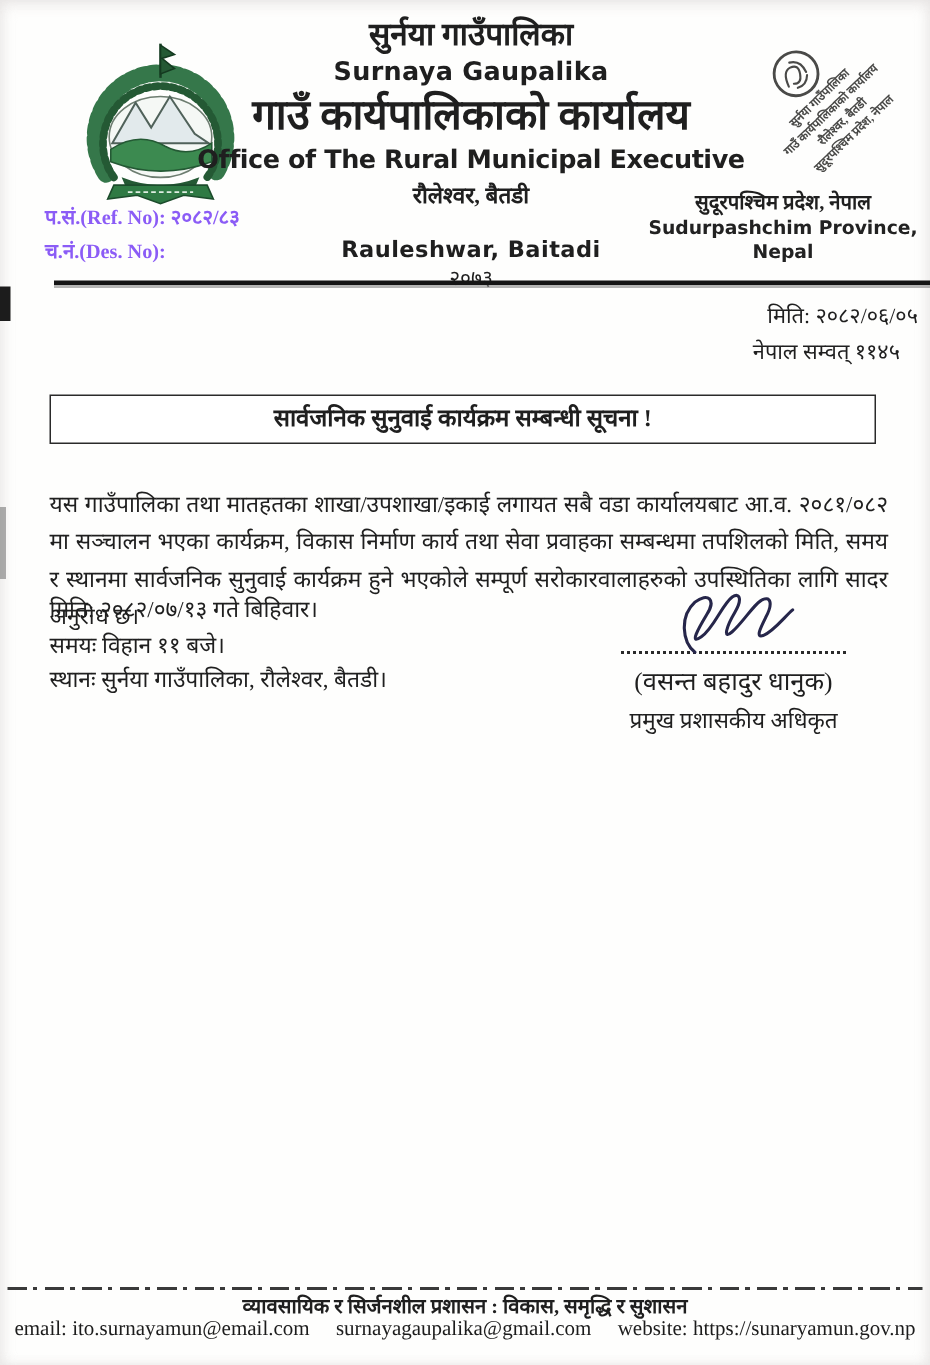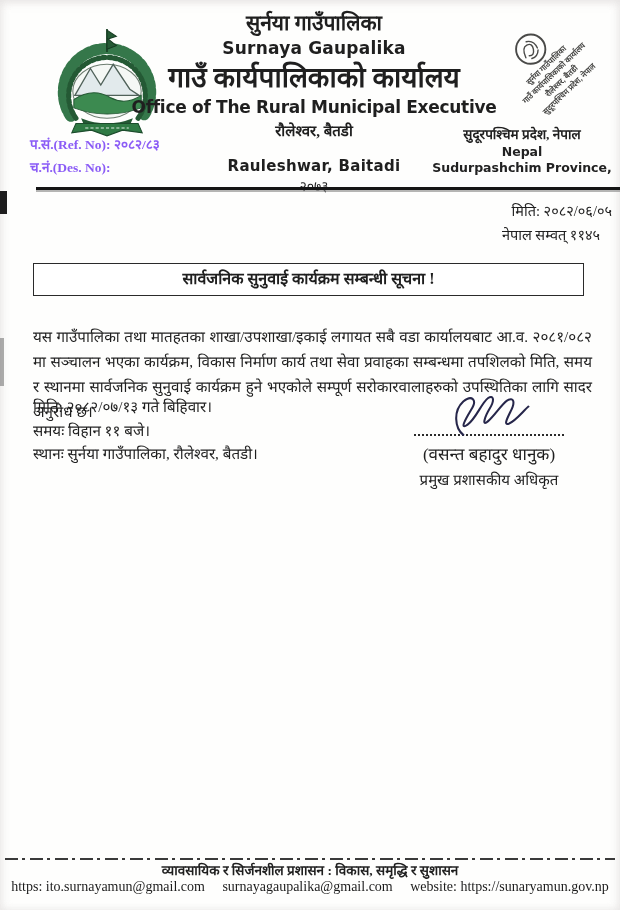--- a/index.html
+++ b/index.html
@@ -115,22 +115,22 @@
       </svg>
       <div class="stamp-line">सुर्नया गाउँपालिका</div>
       <div class="stamp-line">गाउँ कार्यपालिकाको कार्यालय</div>
       <div class="stamp-line">रौलेश्वर, बैतडी</div>
       <div class="stamp-line">सुदूरपश्चिम प्रदेश, नेपाल</div>
     </div>
   </div>
 
   <div class="province">
     <div class="province-np">सुदूरपश्चिम प्रदेश, नेपाल</div>
+    <div class="province-en sans">Sudurpashchim Province,</div>
     <div class="province-en sans">Nepal</div>
-    <div class="province-en sans">Sudurpashchim Province,</div>
   </div>
 
   <div class="ref-block">
     <div><span>प.सं.(Ref. No): </span><span>२०८२/८३</span></div>
     <div><span>च.नं.(Des. No):</span></div>
   </div>
 
   <div class="divider"></div>
   <div class="artifact-a"></div>
   <div class="artifact-b"></div>
@@ -155,18 +155,18 @@
       <path d="M30,50 C20,42 18,22 30,11 C40,3 47,9 39,21 C33,31 25,45 35,38 C45,31 51,13 59,7 C65,3 67,9 61,19 C55,29 51,41 59,34 C67,27 75,14 81,10 C89,5 91,12 85,23 C81,31 77,39 83,37 C91,34 100,22 106,17" fill="none" stroke="#26264a" stroke-width="2.4" stroke-linecap="round"></path>
     </svg>
     <div class="sig-dots"></div>
     <div class="sig-name">(वसन्त बहादुर धानुक)</div>
     <div class="sig-title">प्रमुख प्रशासकीय अधिकृत</div>
   </div>
 
   <div class="footer-rule"></div>
   <div class="footer-motto">व्यावसायिक र सिर्जनशील प्रशासन : विकास, समृद्धि र सुशासन</div>
   <div class="footer-contact">
-    <span>https: ito.surnayamun@gmail.com</span>
+    <span>email: ito.surnayamun@email.com</span>
     <span>surnayagaupalika@gmail.com</span>
     <span>website: https://sunaryamun.gov.np</span>
   </div>
 
 </div>
 
 </body></html>

